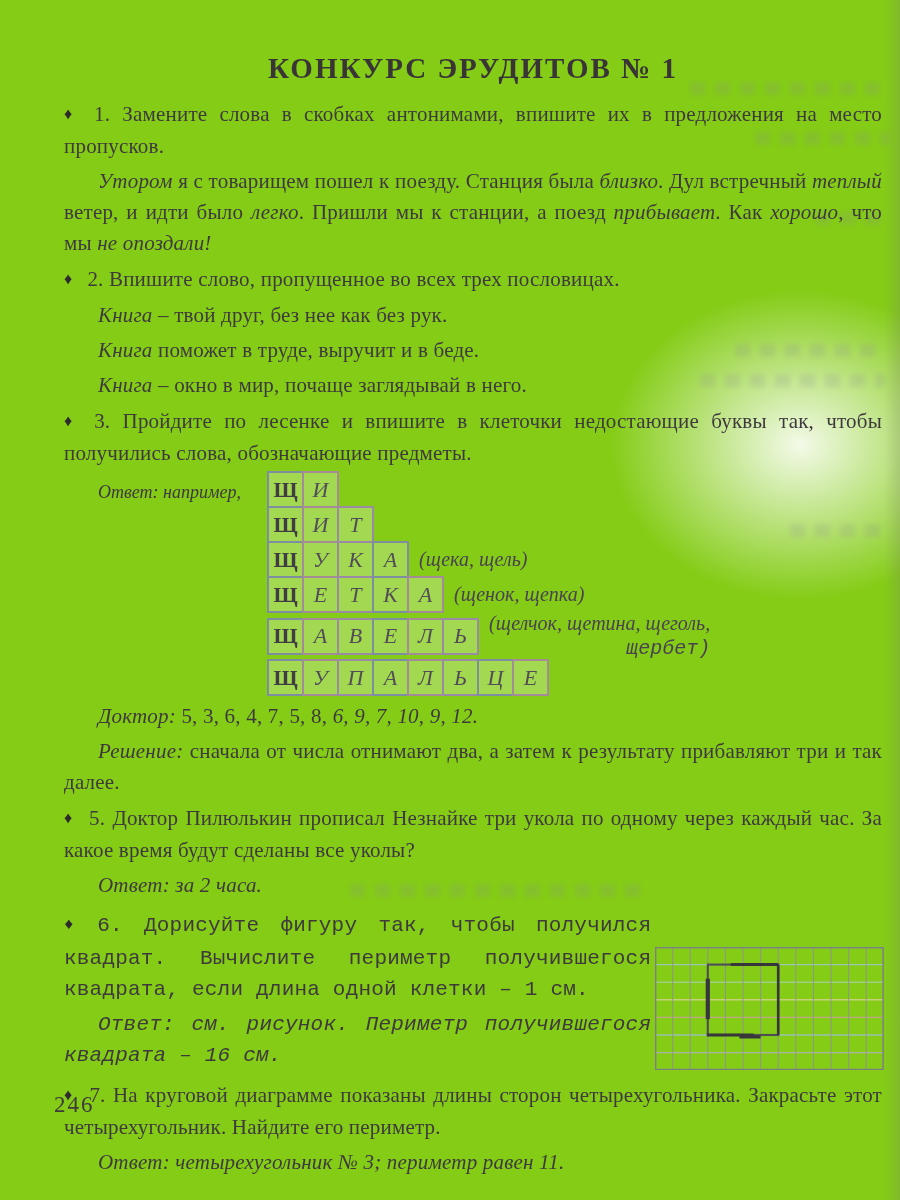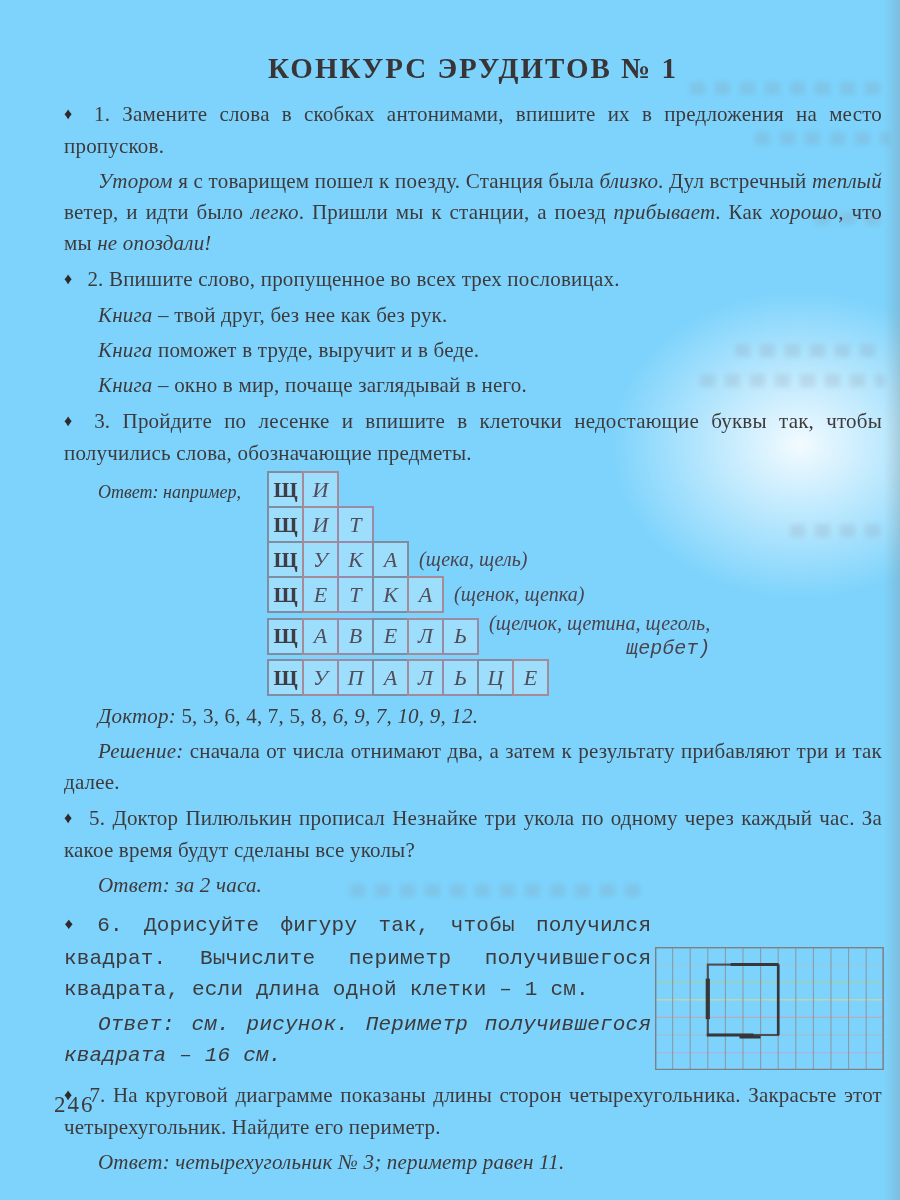--- a/index.html
+++ b/index.html
@@ -3,21 +3,21 @@
 <meta charset="utf-8">
 <style>
   html,body { margin:0; padding:0; }
   body {
     width:900px; height:1200px;
     background:#e9e7e2;
     font-family:"Liberation Serif","DejaVu Serif",serif;
   }
   .page {
     position:relative; width:900px; height:1200px;
-    background:#7dd3fc;
+    background:#84cc16;
     overflow:hidden;
     color:#3e3a3b;
   }
   .content { position:absolute; left:60px; top:0; width:826px; }
 
   h1.title {
     text-align:center; font-size:29px; font-weight:bold;
     letter-spacing:2px; margin:52px 30px 14px 30px; color:#393536;
   }
   p { margin:4px; font-size:21px; line-height:31px; text-align:justify; letter-spacing:0.2px; }

